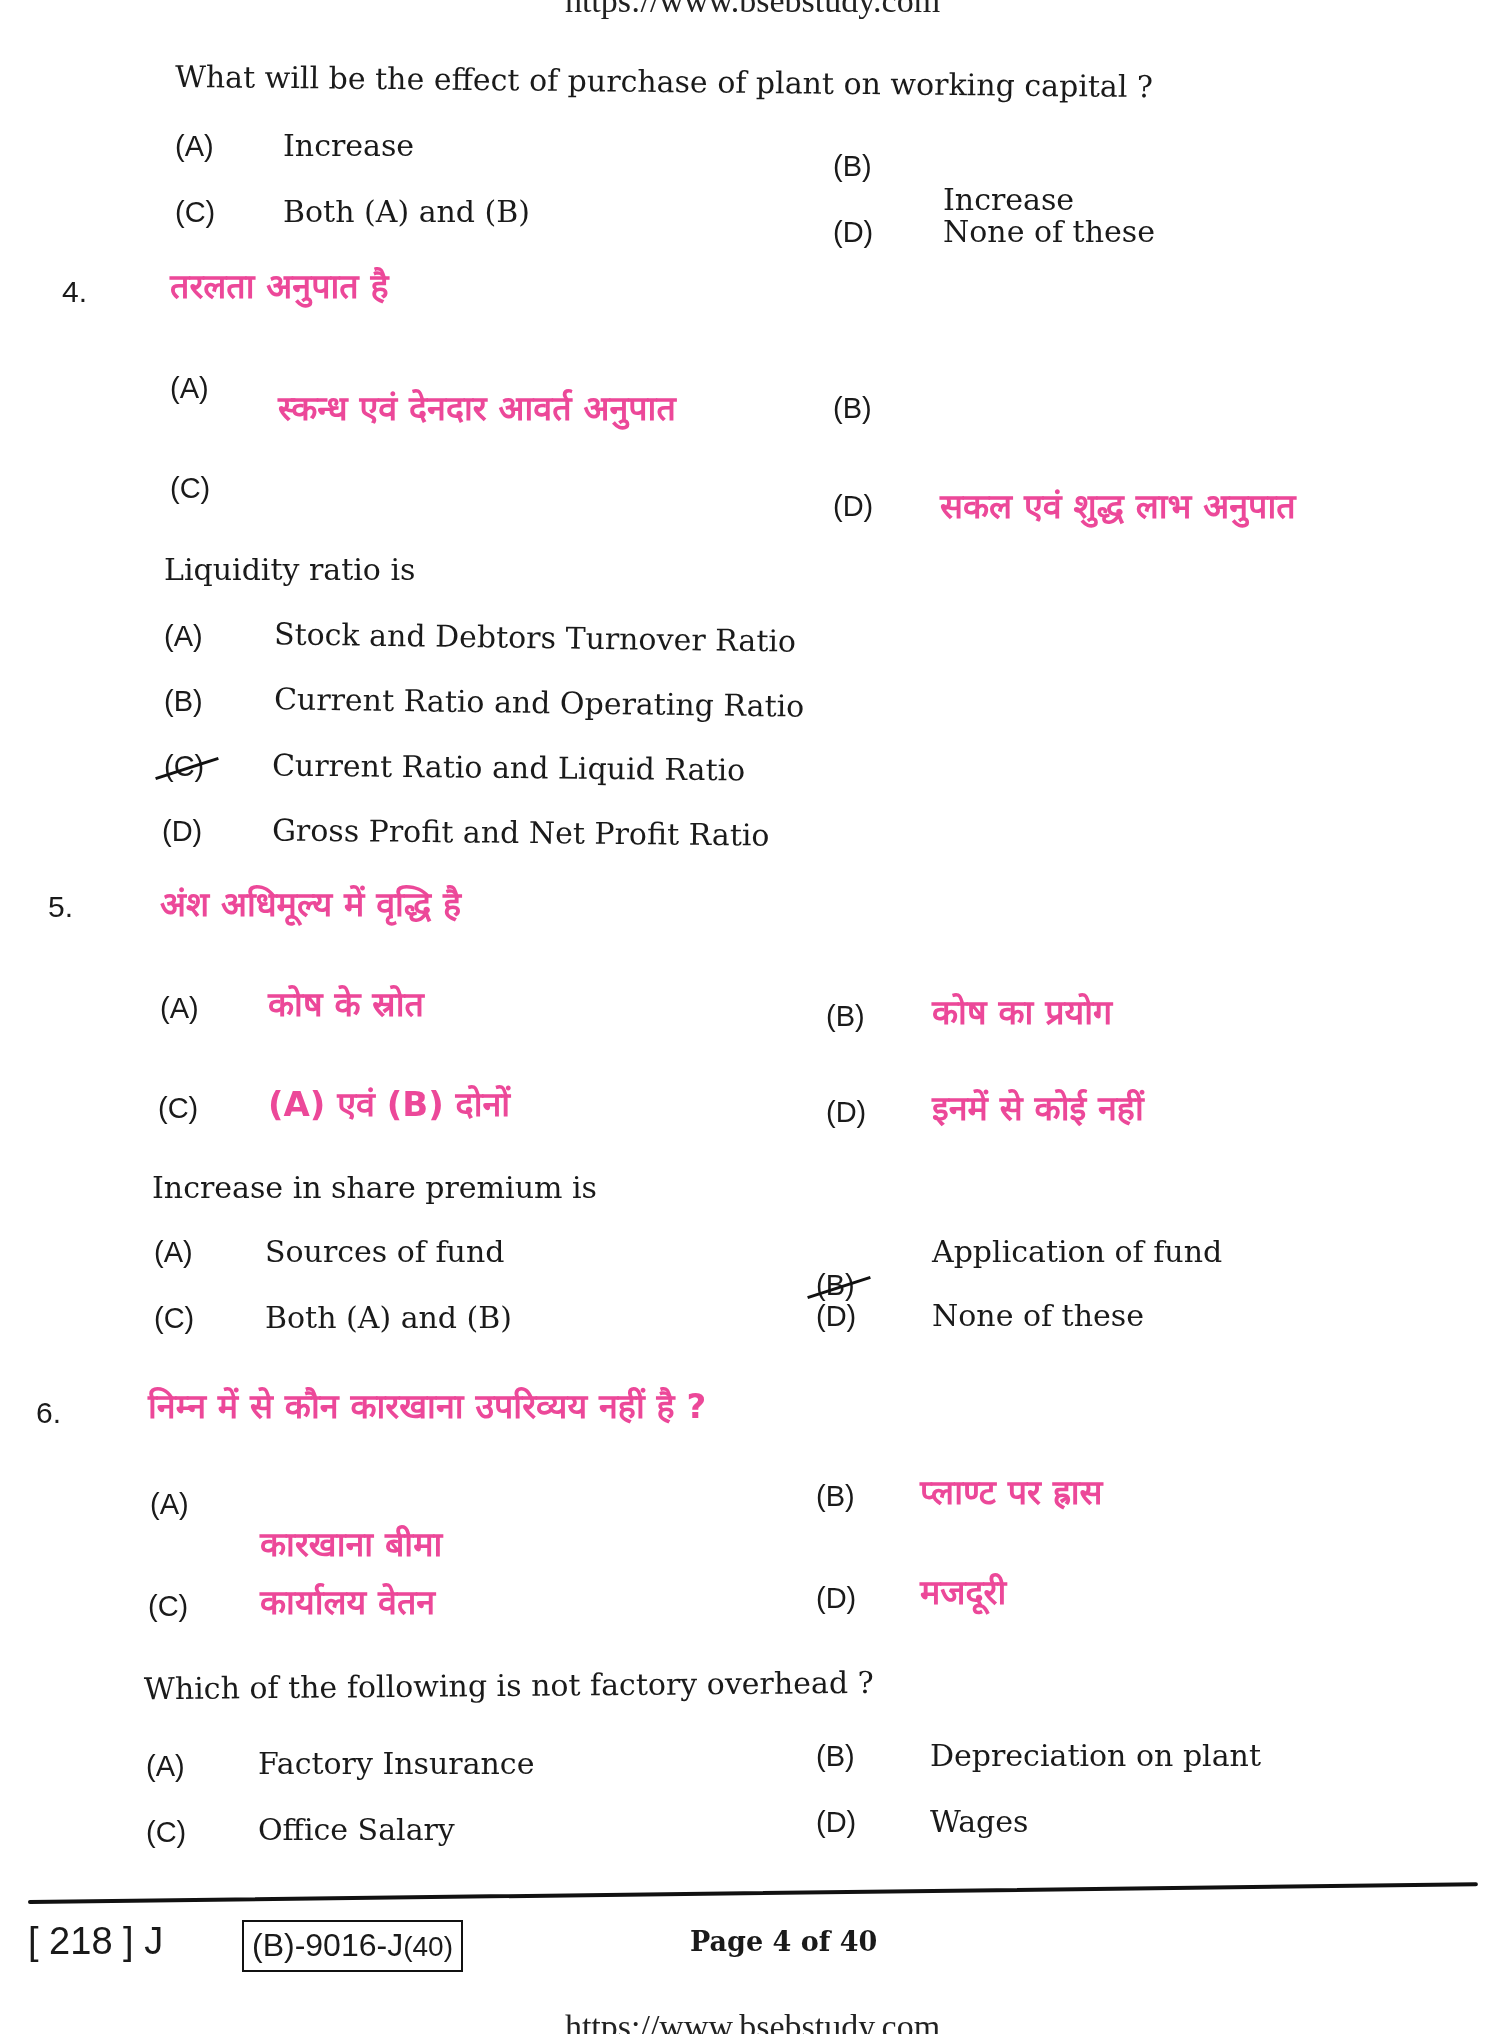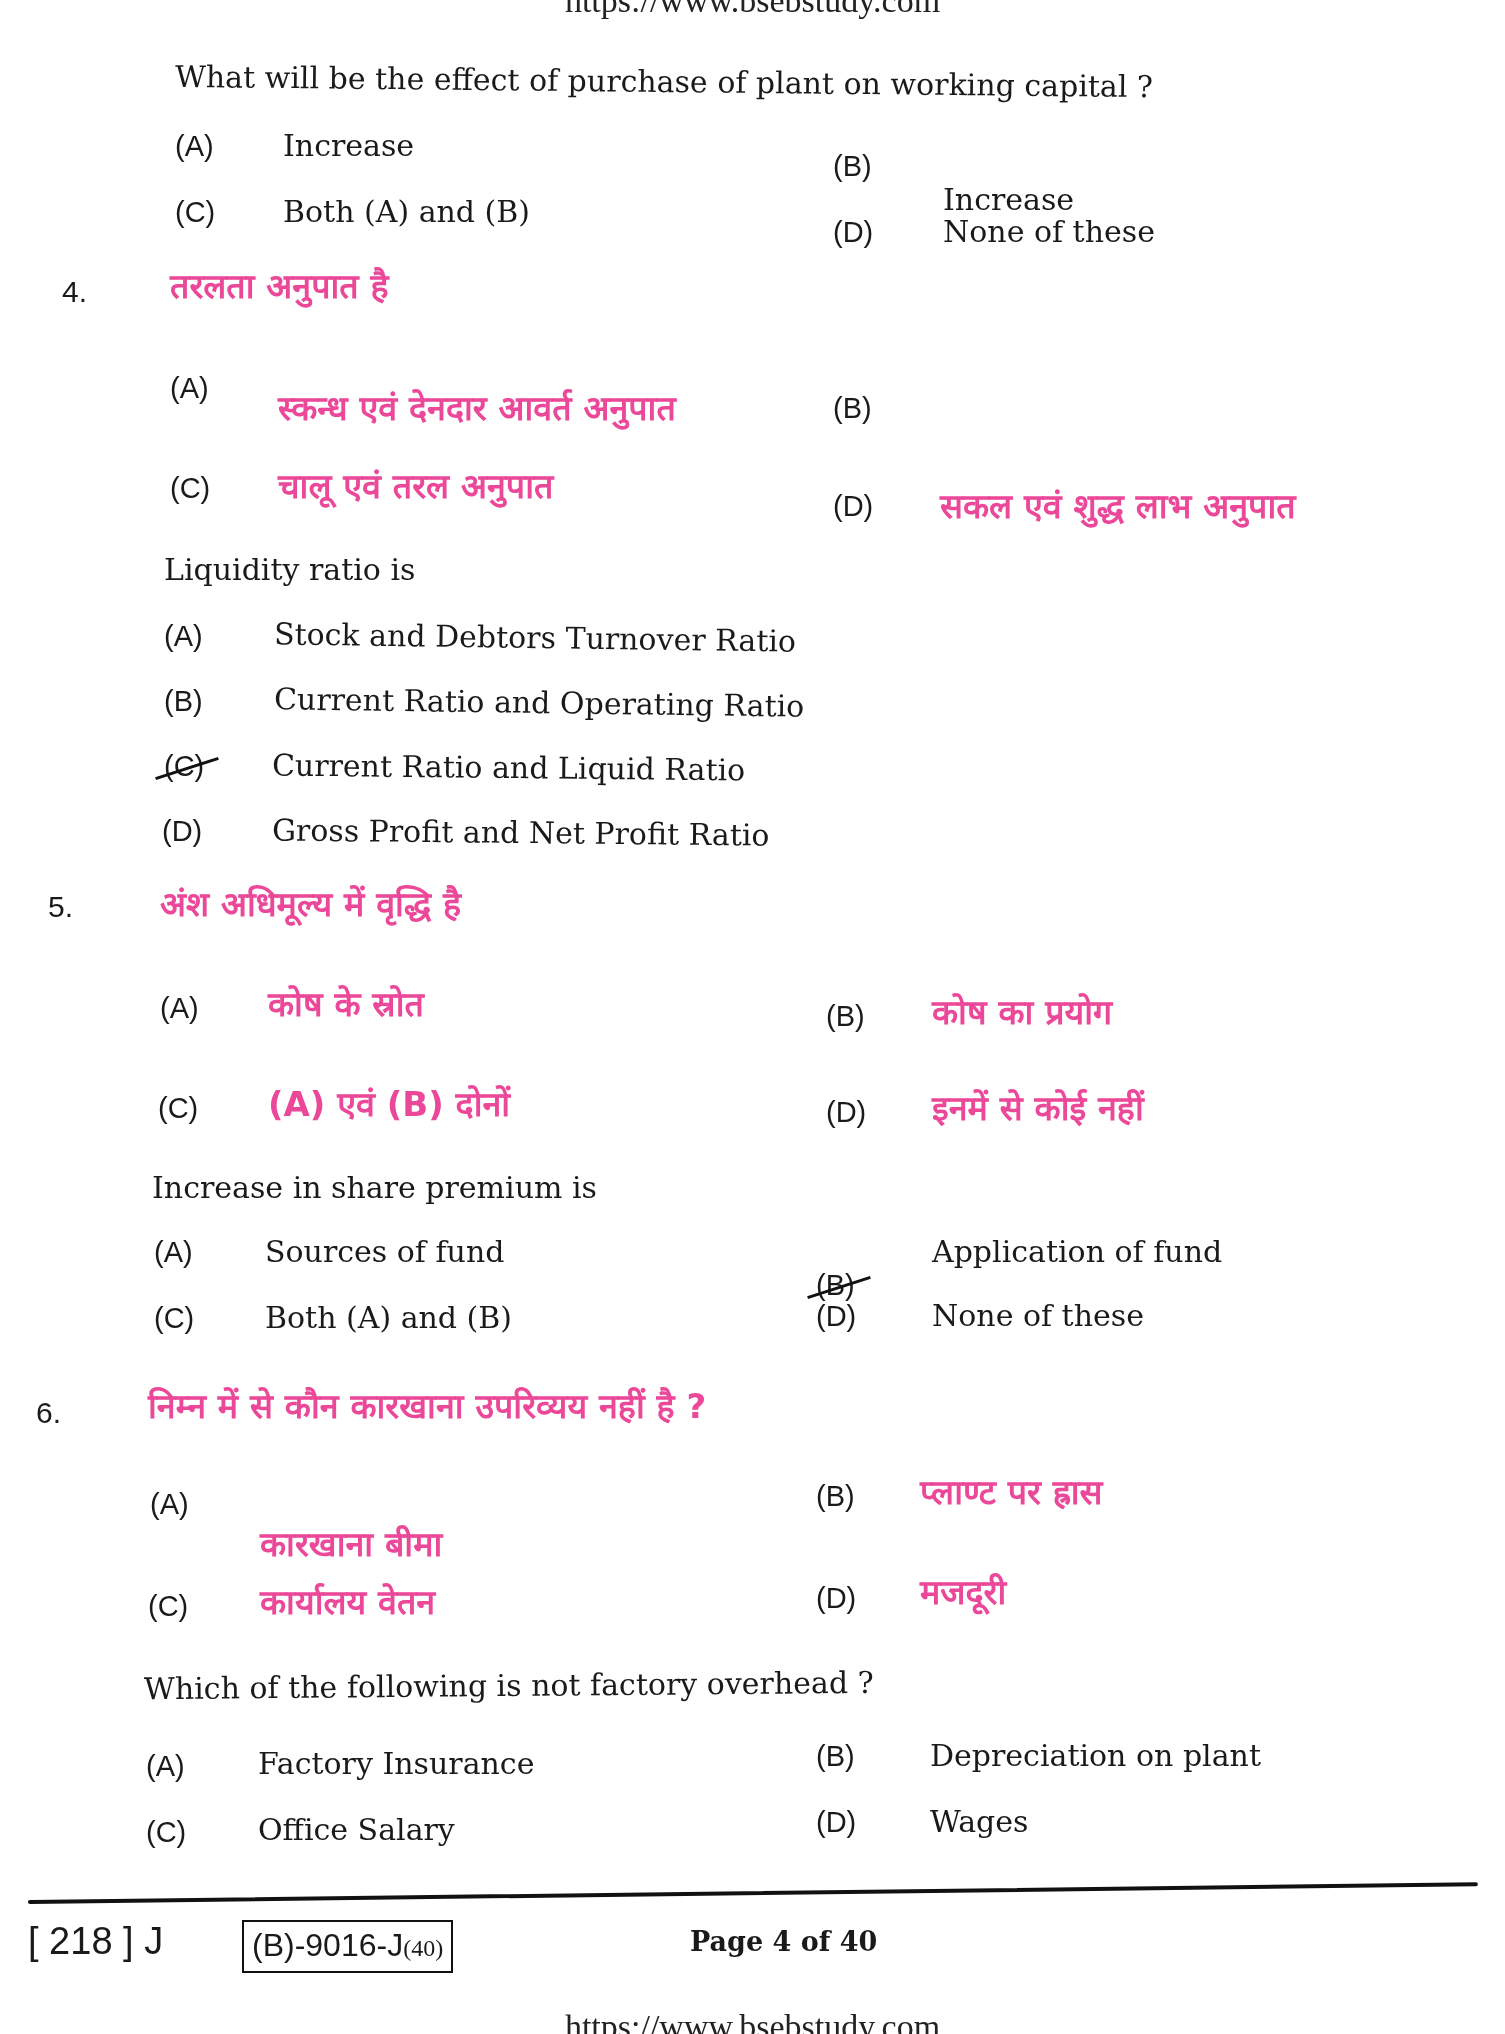--- a/index.html
+++ b/index.html
@@ -21,21 +21,21 @@
   }
   .rule {
     position: absolute; left: 28px; top: 1900px; width: 1450px; height: 4px;
     background: #111; transform: rotate(-0.7deg); transform-origin: left center; border-radius: 2px;
   }
   .footer-code { font-family: "Liberation Sans", sans-serif; font-size: 38px; }
   .footer-box {
     font-family: "Liberation Sans", sans-serif; font-size: 32px;
     border: 2px solid #111; padding: 0 8px; line-height: 46px;
   }
-  .footer-box small { font-size: 24px; font-family: Liberation Serif, serif; }
+  .footer-box small { font-size: 28px; }
   .footer-page { font-family: "DejaVu Serif", serif; font-size: 27px; font-weight: bold; }
 </style>
 </head>
 <body>
 
 <div class="abs url" style="top:-18px;">https://www.bsebstudy.com</div>
 
 <div>
   <div class="abs en" style="left:175px; top:64px; transform:rotate(0.6deg);">What will be the effect of purchase of plant on working capital ?</div>
   <div class="abs lbl" style="left:175px; top:130px;">(A)</div>
@@ -48,21 +48,20 @@
   <div class="abs en" style="left:943px; top:214px;">None of these</div>
 </div>
 
 <div>
   <div class="abs qnum" style="left:62px; top:275px;">4.</div>
   <div class="abs hi" style="left:170px; top:262px;">तरलता अनुपात है</div>
   <div class="abs lbl" style="left:170px; top:372px;">(A)</div>
   <div class="abs hi" style="left:278px; top:384px;">स्कन्ध एवं देनदार आवर्त अनुपात</div>
   <div class="abs lbl" style="left:833px; top:392px;">(B)</div>
   <div class="abs lbl" style="left:170px; top:472px;">(C)</div>
-  <div class="abs hi" style="left:278px; top:462px;">चालू एवं तरल अनुपात</div>
   <div class="abs lbl" style="left:833px; top:490px;">(D)</div>
   <div class="abs hi" style="left:940px; top:482px;">सकल एवं शुद्ध लाभ अनुपात</div>
 
   <div class="abs en" style="left:164px; top:552px;">Liquidity ratio is</div>
   <div class="abs lbl" style="left:164px; top:620px;">(A)</div>
   <div class="abs en" style="left:274px; top:620px; transform:rotate(0.8deg);">Stock and Debtors Turnover Ratio</div>
   <div class="abs lbl" style="left:164px; top:685px;">(B)</div>
   <div class="abs en" style="left:274px; top:685px; transform:rotate(0.8deg);">Current Ratio and Operating Ratio</div>
   <div class="abs lbl marked" style="left:164px; top:750px;">(C)</div>
   <div class="abs en" style="left:272px; top:750px; transform:rotate(0.6deg);">Current Ratio and Liquid Ratio</div>

